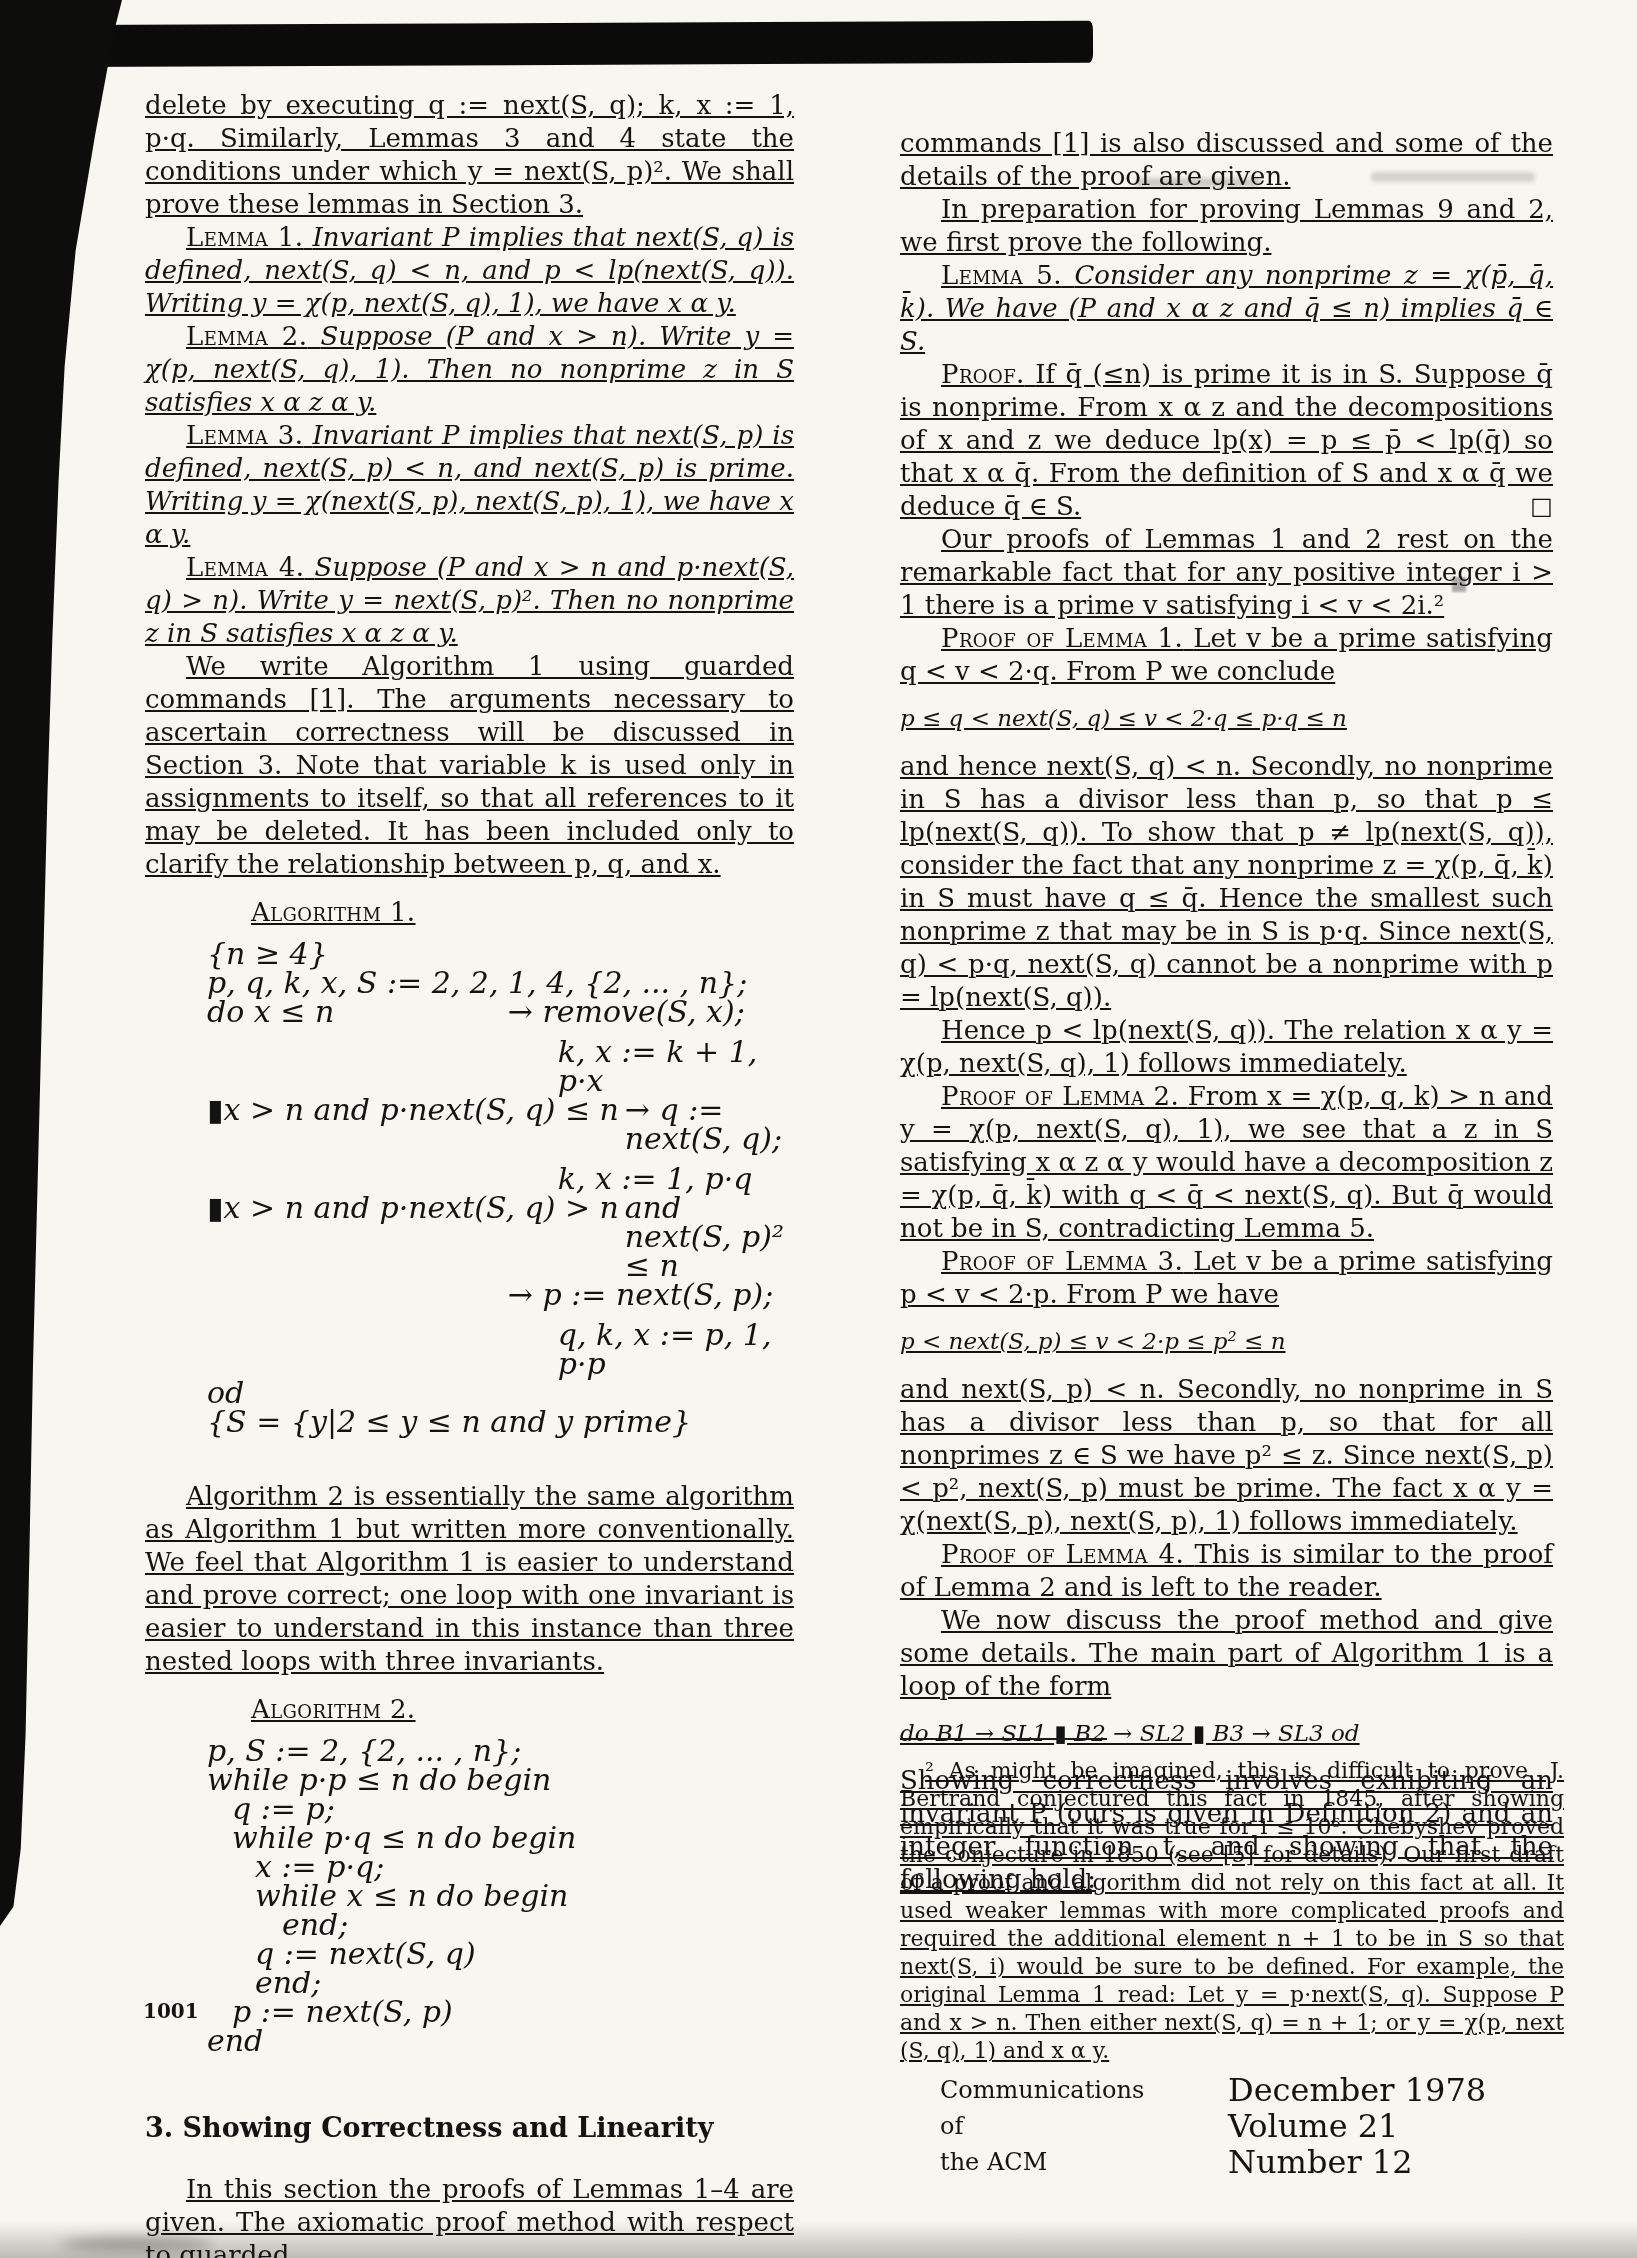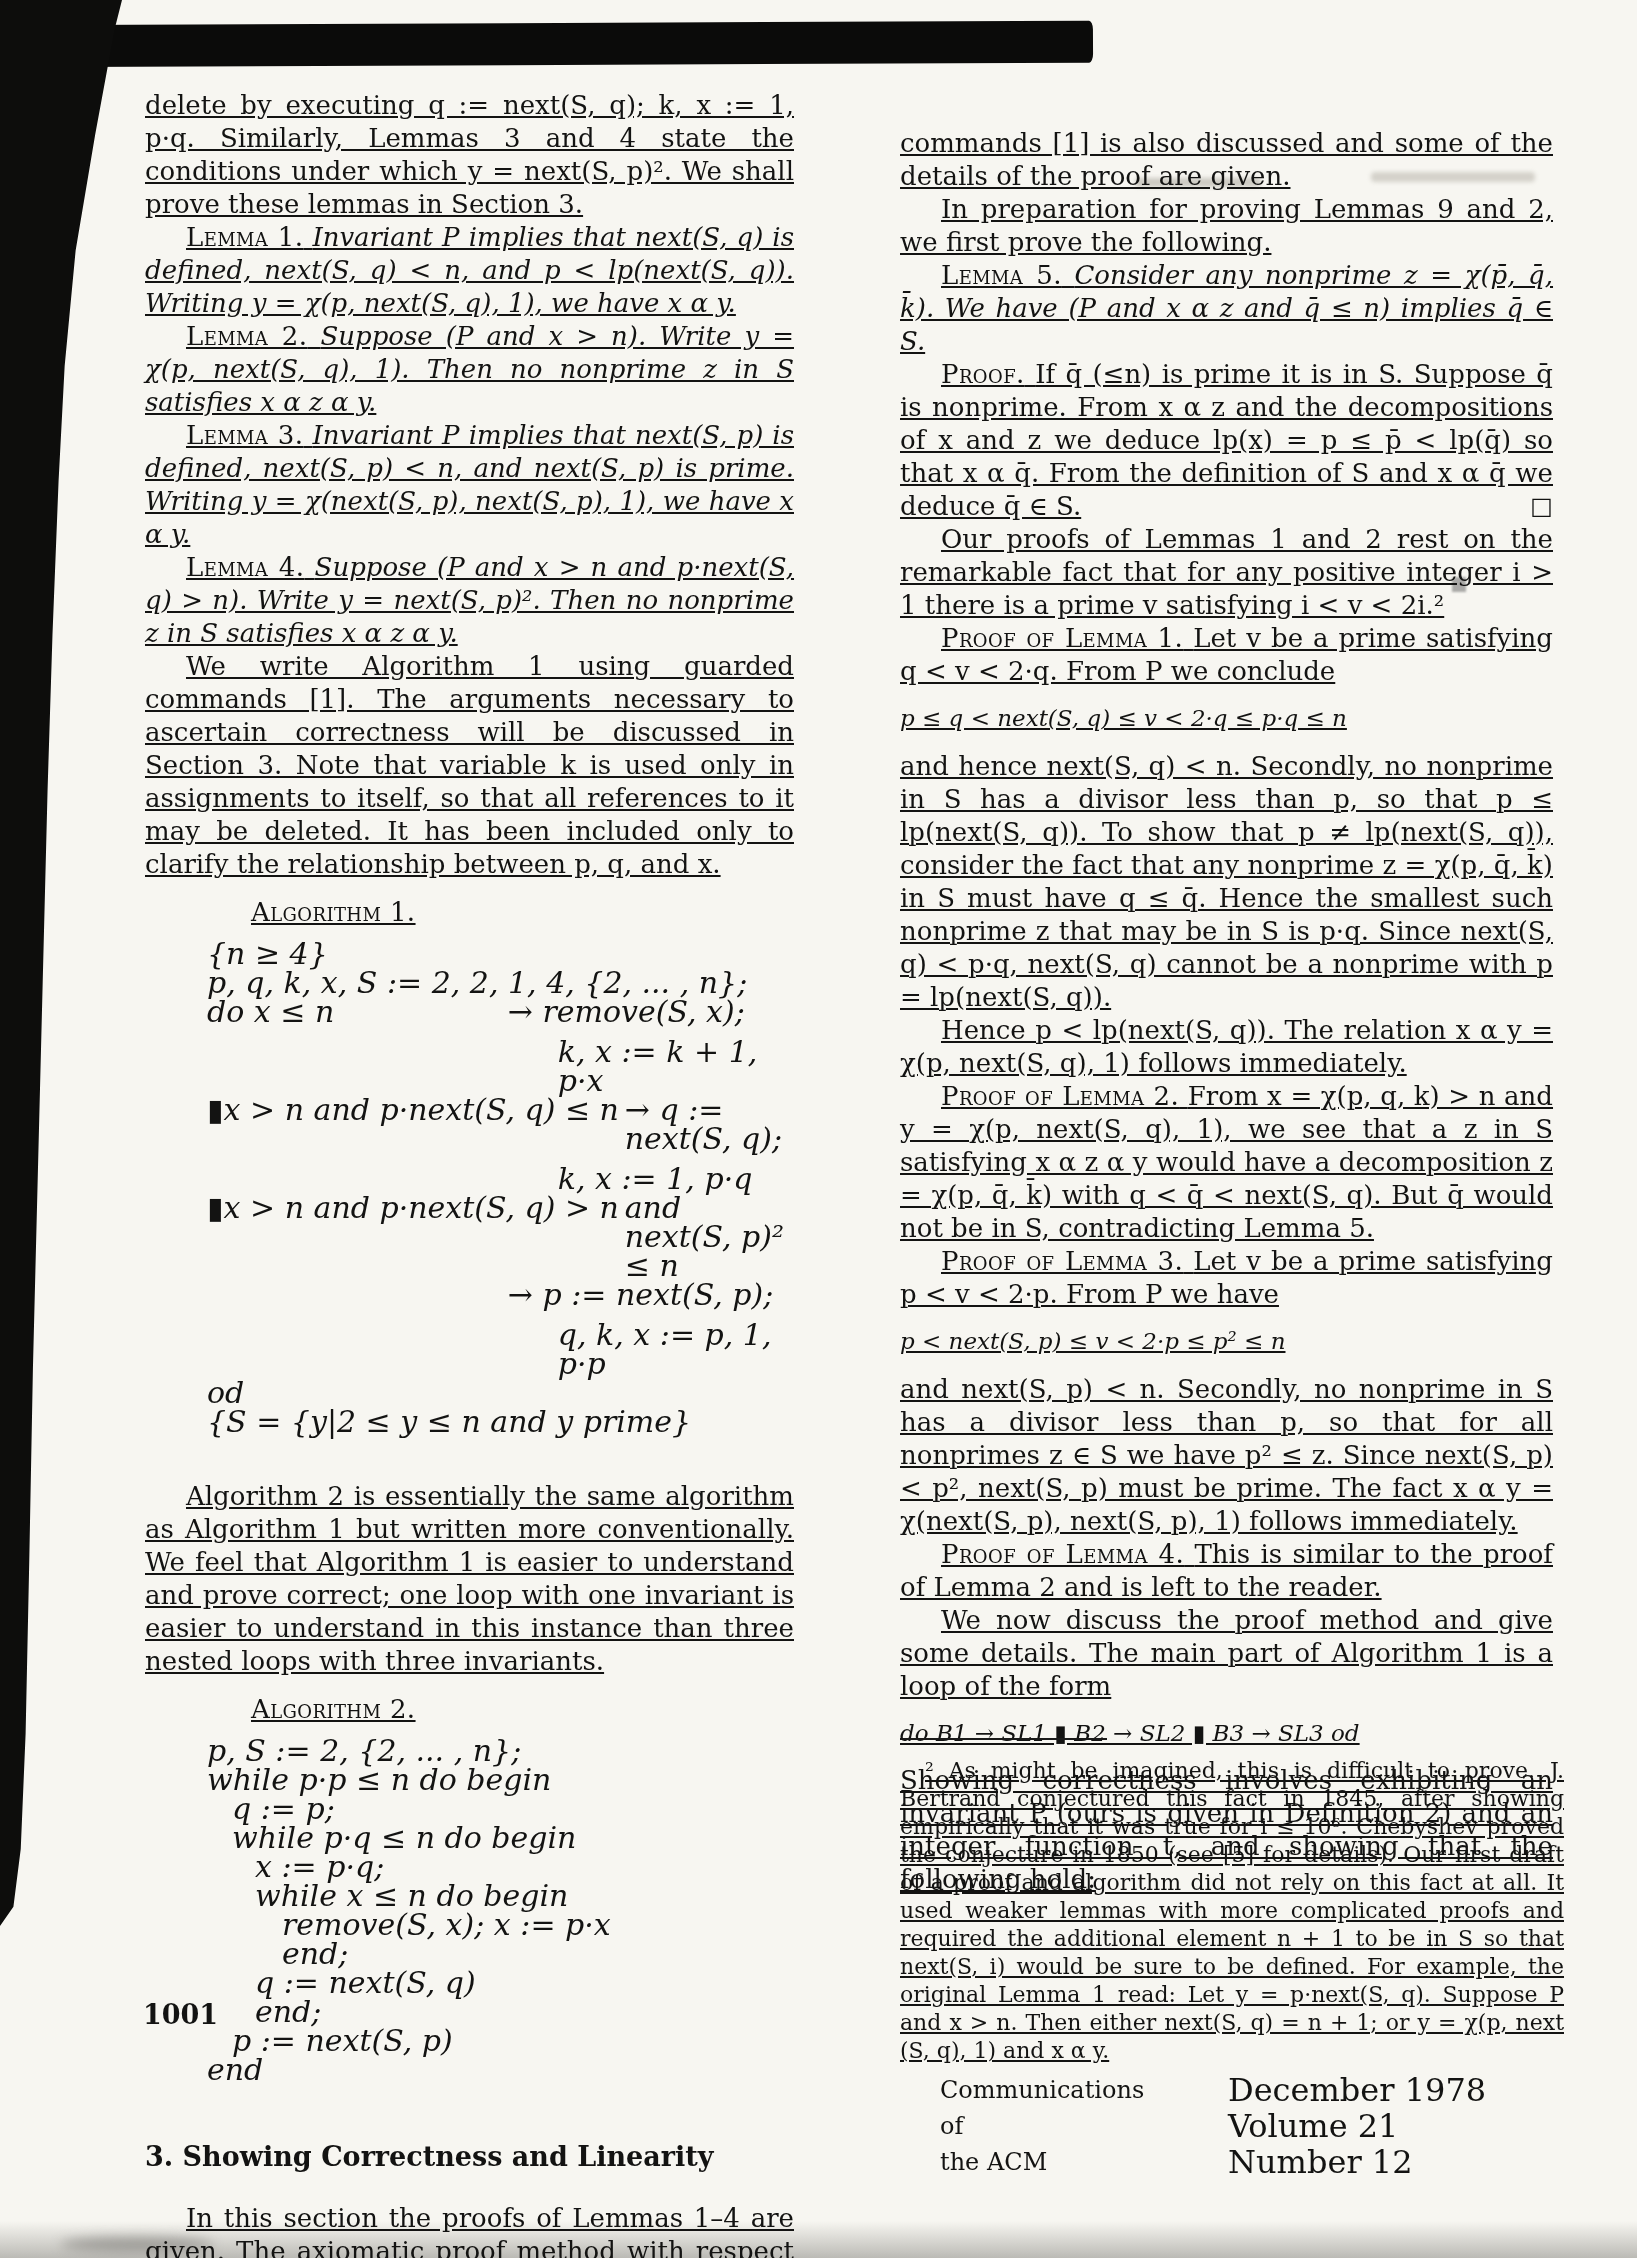--- a/index.html
+++ b/index.html
@@ -45,21 +45,21 @@
   .ind1{padding-left:25px;}
   .ind2{padding-left:48px;}
   .ind3{padding-left:75px;}
   .gap-top{margin-top:44px;}
   h3{font-size:27px;line-height:33px;margin:56px 0 29px 0;font-weight:bold;text-align:left;}
   
   #footnote-block{position:absolute;left:900px;top:1738px;width:664px;}
   .fn-rule{width:207px;height:1.9px;background:#1a1a19;margin-bottom:17.4px;}
   .fn{font-size:22px;line-height:28px;text-indent:25px;}
   
-  #page-number{position:absolute;left:143px;top:1999px;font-size:27px;font-weight:bold;}
+  #page-number{position:absolute;left:143px;top:1999px;font-size:20px;font-weight:bold;}
   #footer-left{position:absolute;left:940px;top:2072px;font-size:24px;line-height:36px;}
   #footer-right{position:absolute;left:1228px;top:2072px;font-size:32px;line-height:36px;}
 </style>
 </head>
 <body>
 
 <div class="top-bar"></div>
 <div class="left-strip"></div>
 <div class="noise-a"></div>
 <div class="noise-b"></div>
@@ -116,21 +116,20 @@
   <p class="ind gap-top">Algorithm 2 is essentially the same algorithm as Algorithm 1 but written more conventionally. We feel that Algorithm 1 is easier to understand and prove correct; one loop with one invariant is easier to understand in this instance than three nested loops with three invariants.</p>
 
   <p class="alg-head">Algorithm 2.</p>
   <div class="code">
     <div class="cl">p, S := 2, {2, ... , n};</div>
     <div class="cl">while p·p ≤ n do begin</div>
     <div class="cl ind1">q := p;</div>
     <div class="cl ind1">while p·q ≤ n do begin</div>
     <div class="cl ind2">x := p·q;</div>
     <div class="cl ind2">while x ≤ n do begin</div>
-    <div class="cl ind3">remove(S, x); x := p·x</div>
     <div class="cl ind3">end;</div>
     <div class="cl ind2">q := next(S, q)</div>
     <div class="cl ind2">end;</div>
     <div class="cl ind1">p := next(S, p)</div>
     <div class="cl">end</div>
   </div>
 
   <h3>3.  Showing Correctness and Linearity</h3>
   <p class="ind">In this section the proofs of Lemmas 1–4 are given. The axiomatic proof method with respect to guarded</p>
 </div>

